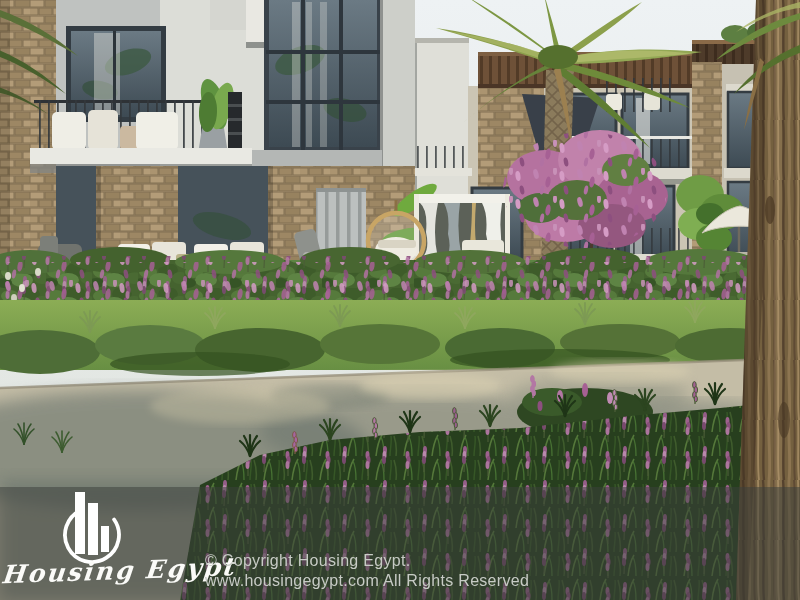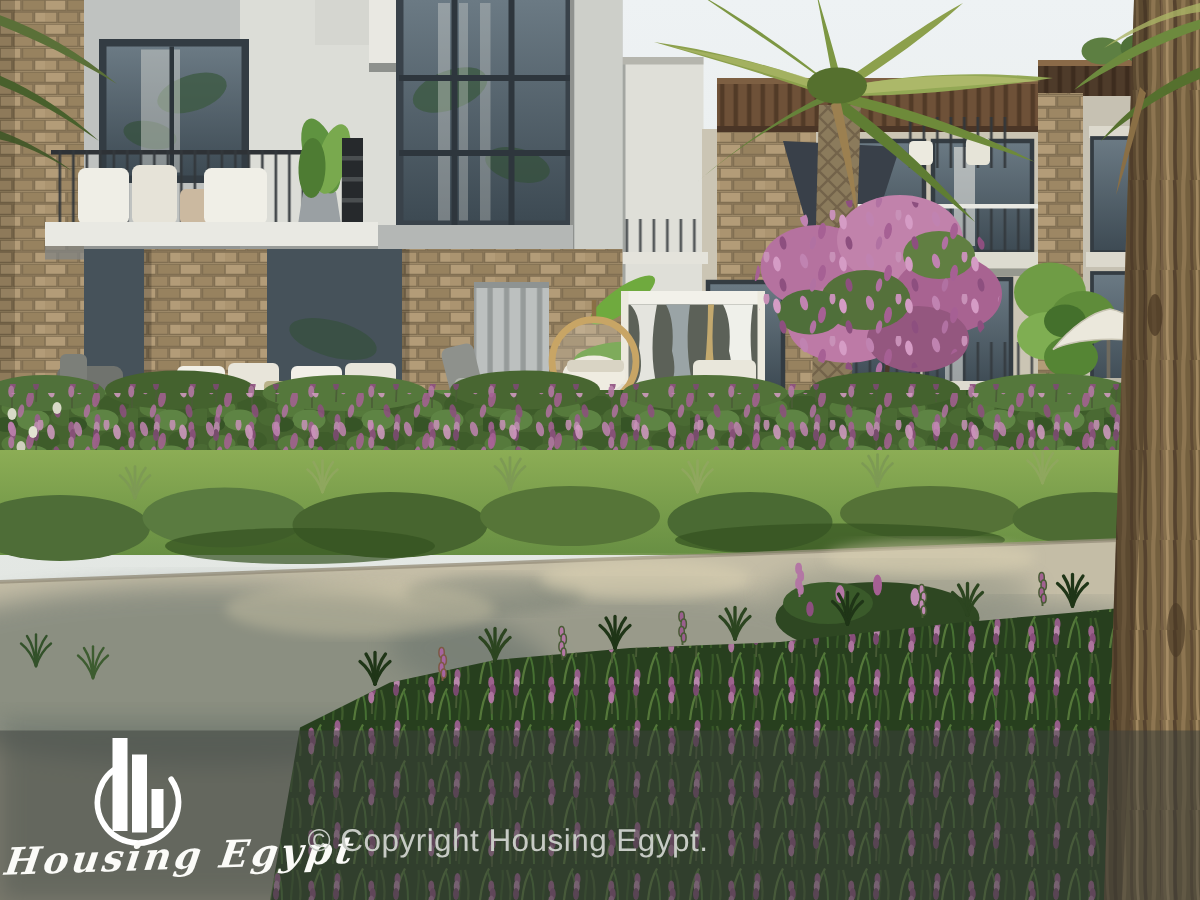--- a/index.html
+++ b/index.html
@@ -3,21 +3,21 @@
 <meta charset="utf-8">
 <style>
   html,body{margin:0;padding:0;background:#222;}
   .stage{position:relative;width:800px;height:600px;overflow:hidden;font-family:"Liberation Sans",sans-serif;background:#e9eef1;}
   .scene{position:absolute;left:0;top:0;width:800px;height:600px;display:block;}
   .watermark{position:absolute;left:0;top:487px;width:800px;height:113px;background:rgba(60,64,60,0.52);}
   .logo{position:absolute;left:56px;top:2px;width:72px;height:76px;}
   .brand-name{position:absolute;left:4px;top:70px;width:186px;text-align:center;color:#fbfbf8;
     font-family:"DejaVu Serif",serif;font-style:italic;font-weight:600;font-size:25px;letter-spacing:2px;
     transform:skewX(-10deg) rotate(-2deg);white-space:nowrap;}
-  .copyright{position:absolute;left:205px;top:64px;color:#c7cbc5;font-size:21px;line-height:19.5px;letter-spacing:.3px;}
+  .copyright{position:absolute;left:205px;top:64px;color:#c7cbc5;font-size:16px;line-height:19.5px;letter-spacing:.3px;}
 </style>
 </head>
 <body>
 
 <div class="stage">
 <svg class="scene" viewBox="0 0 800 600" aria-hidden="true">
 <defs>
   <linearGradient id="skyG" x1="0" y1="0" x2="0" y2="1">
     <stop offset="0" stop-color="#eef2f4"></stop>
           <stop offset="1" stop-color="#dde1da"></stop>
@@ -429,15 +429,16 @@
 <div class="watermark">
   <svg class="logo" viewBox="0 0 72 76" aria-hidden="true">
     <path d="M24.6 21.5 A 27 27 0 1 0 58.1 30.5" fill="none" stroke="#ffffff" stroke-width="3.8" stroke-linecap="round"></path>
     <rect x="19" y="3" width="10" height="62" fill="#ffffff"></rect>
     <rect x="32" y="14" width="10" height="52" fill="#ffffff"></rect>
     <rect x="45" y="37" width="8" height="26" fill="#ffffff"></rect>
   </svg>
   <div class="brand-name">Housing Egypt</div>
   <div class="copyright">
     <div>© Copyright Housing Egypt.</div>
+    <div>www.housingegypt.com All Rights Reserved</div>
   </div>
 </div>
 </div>
 
 </body></html>

